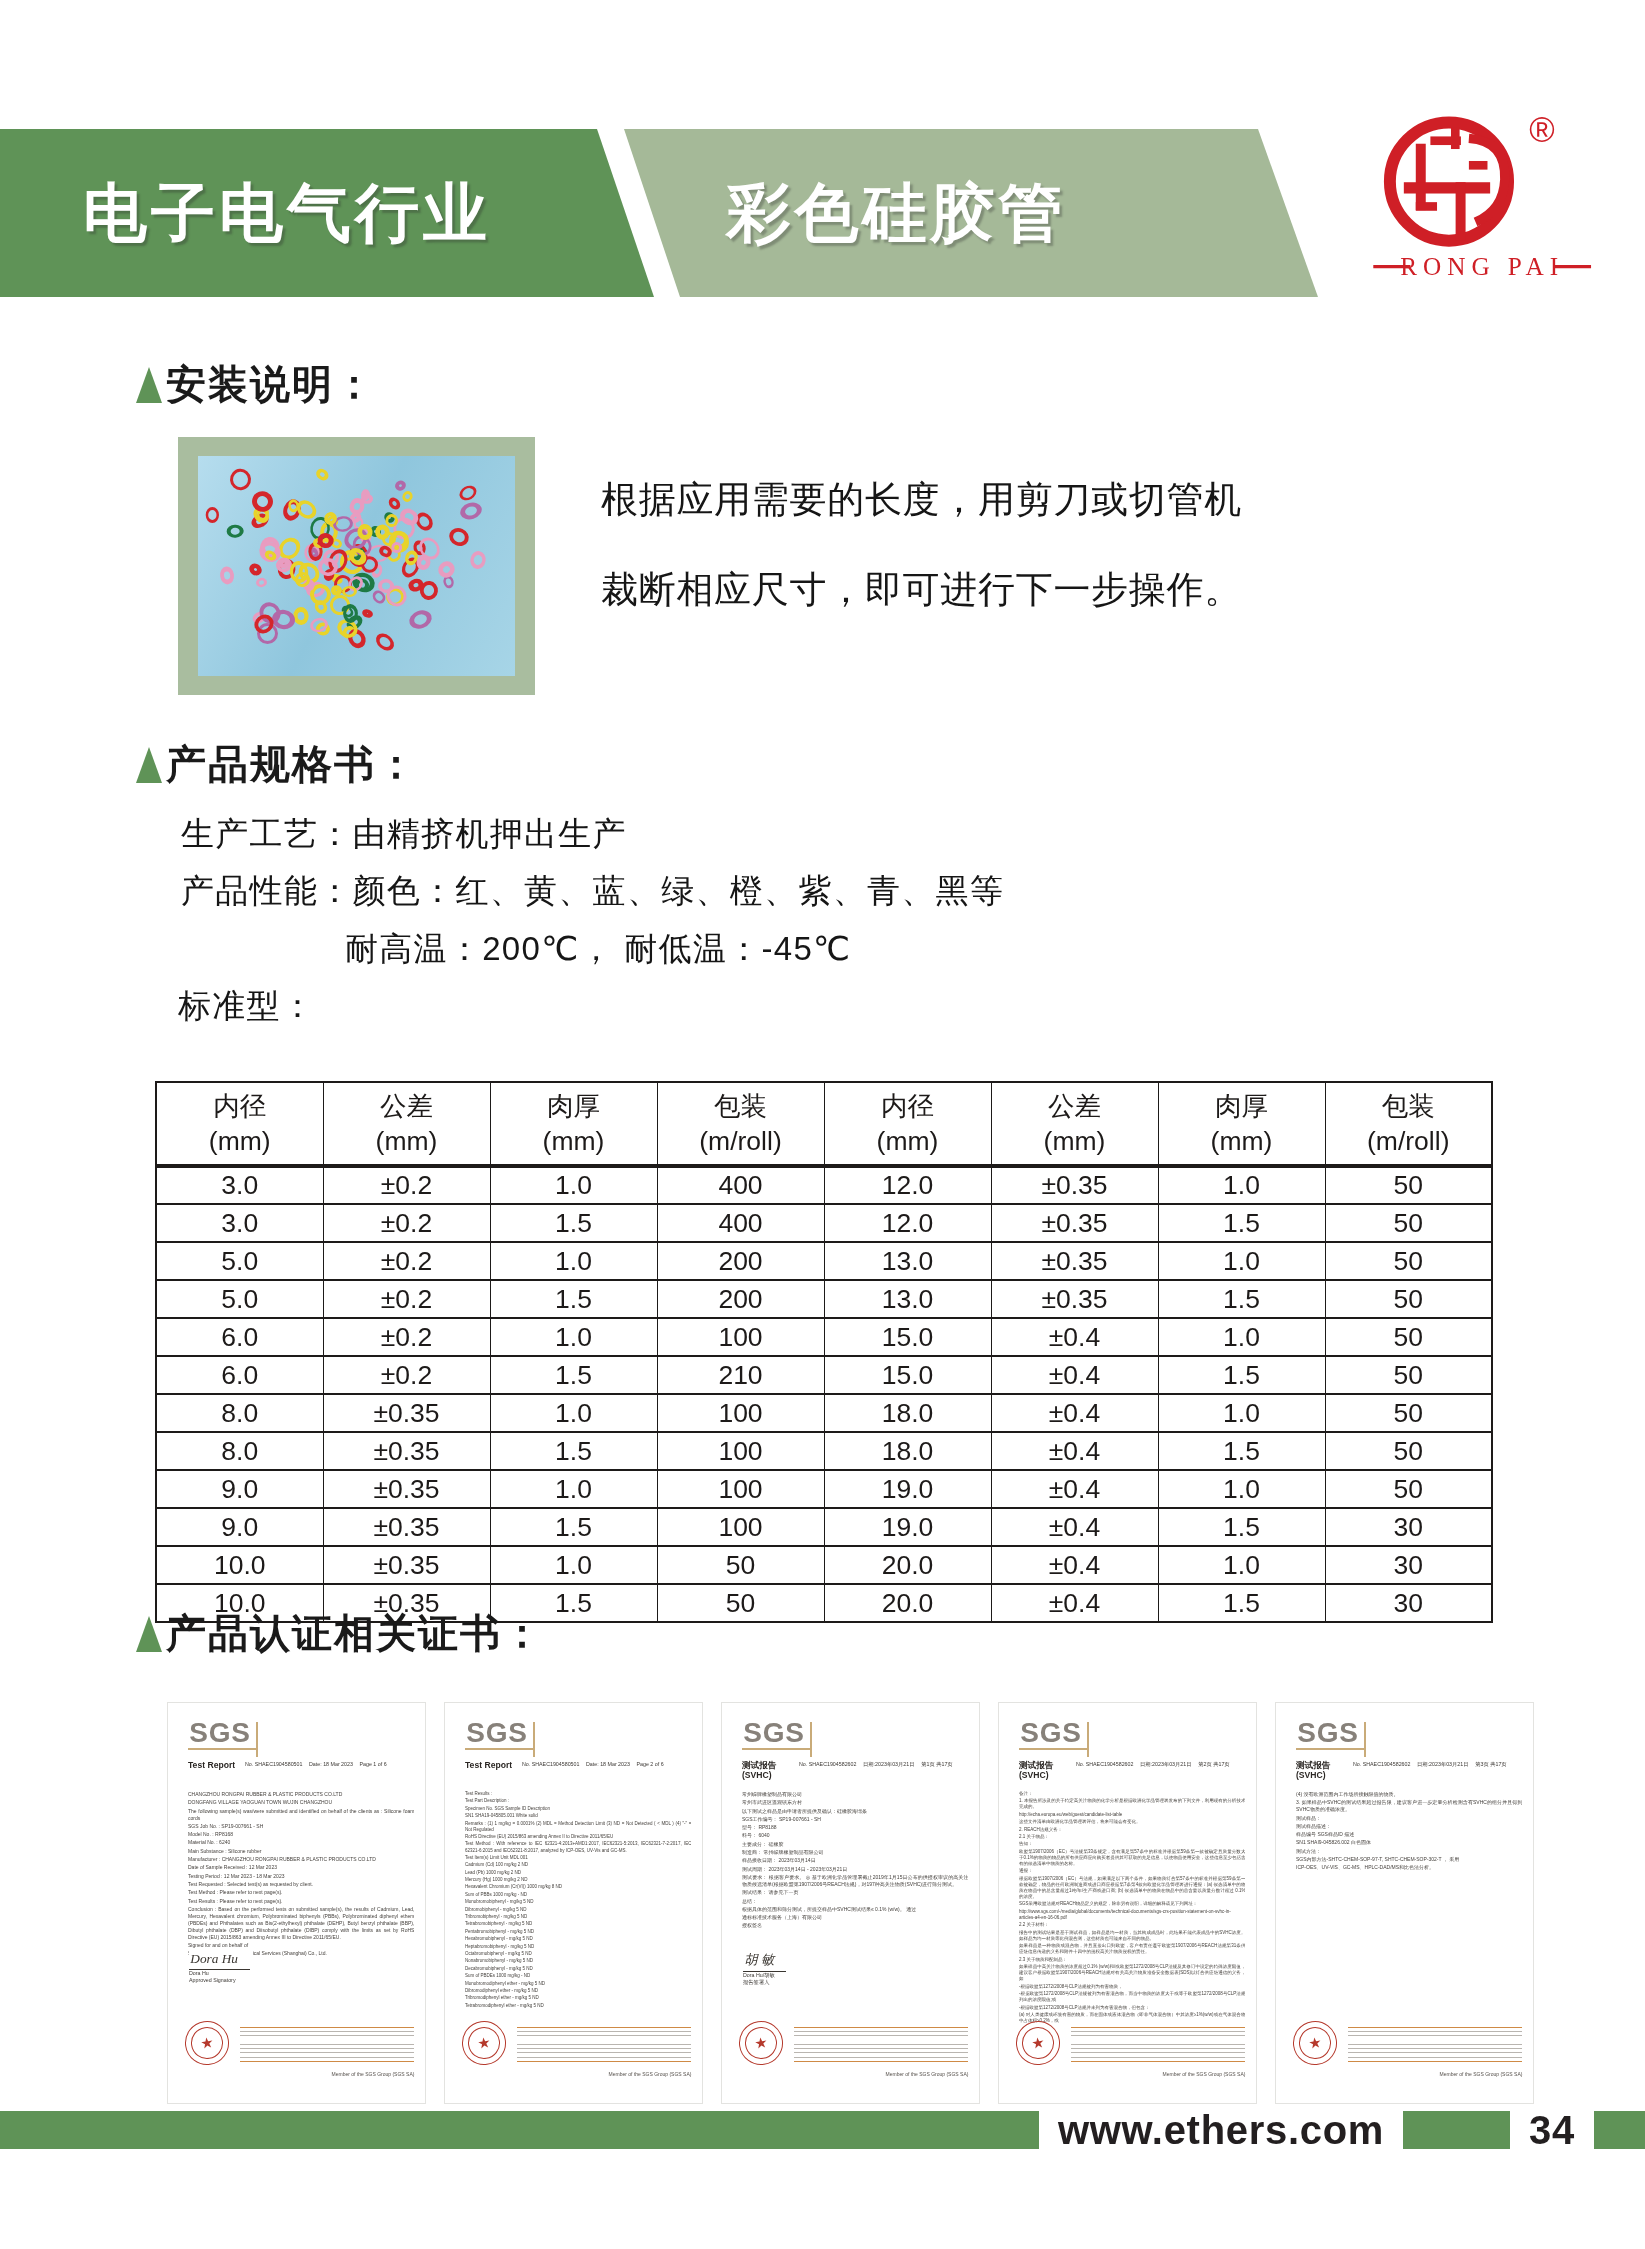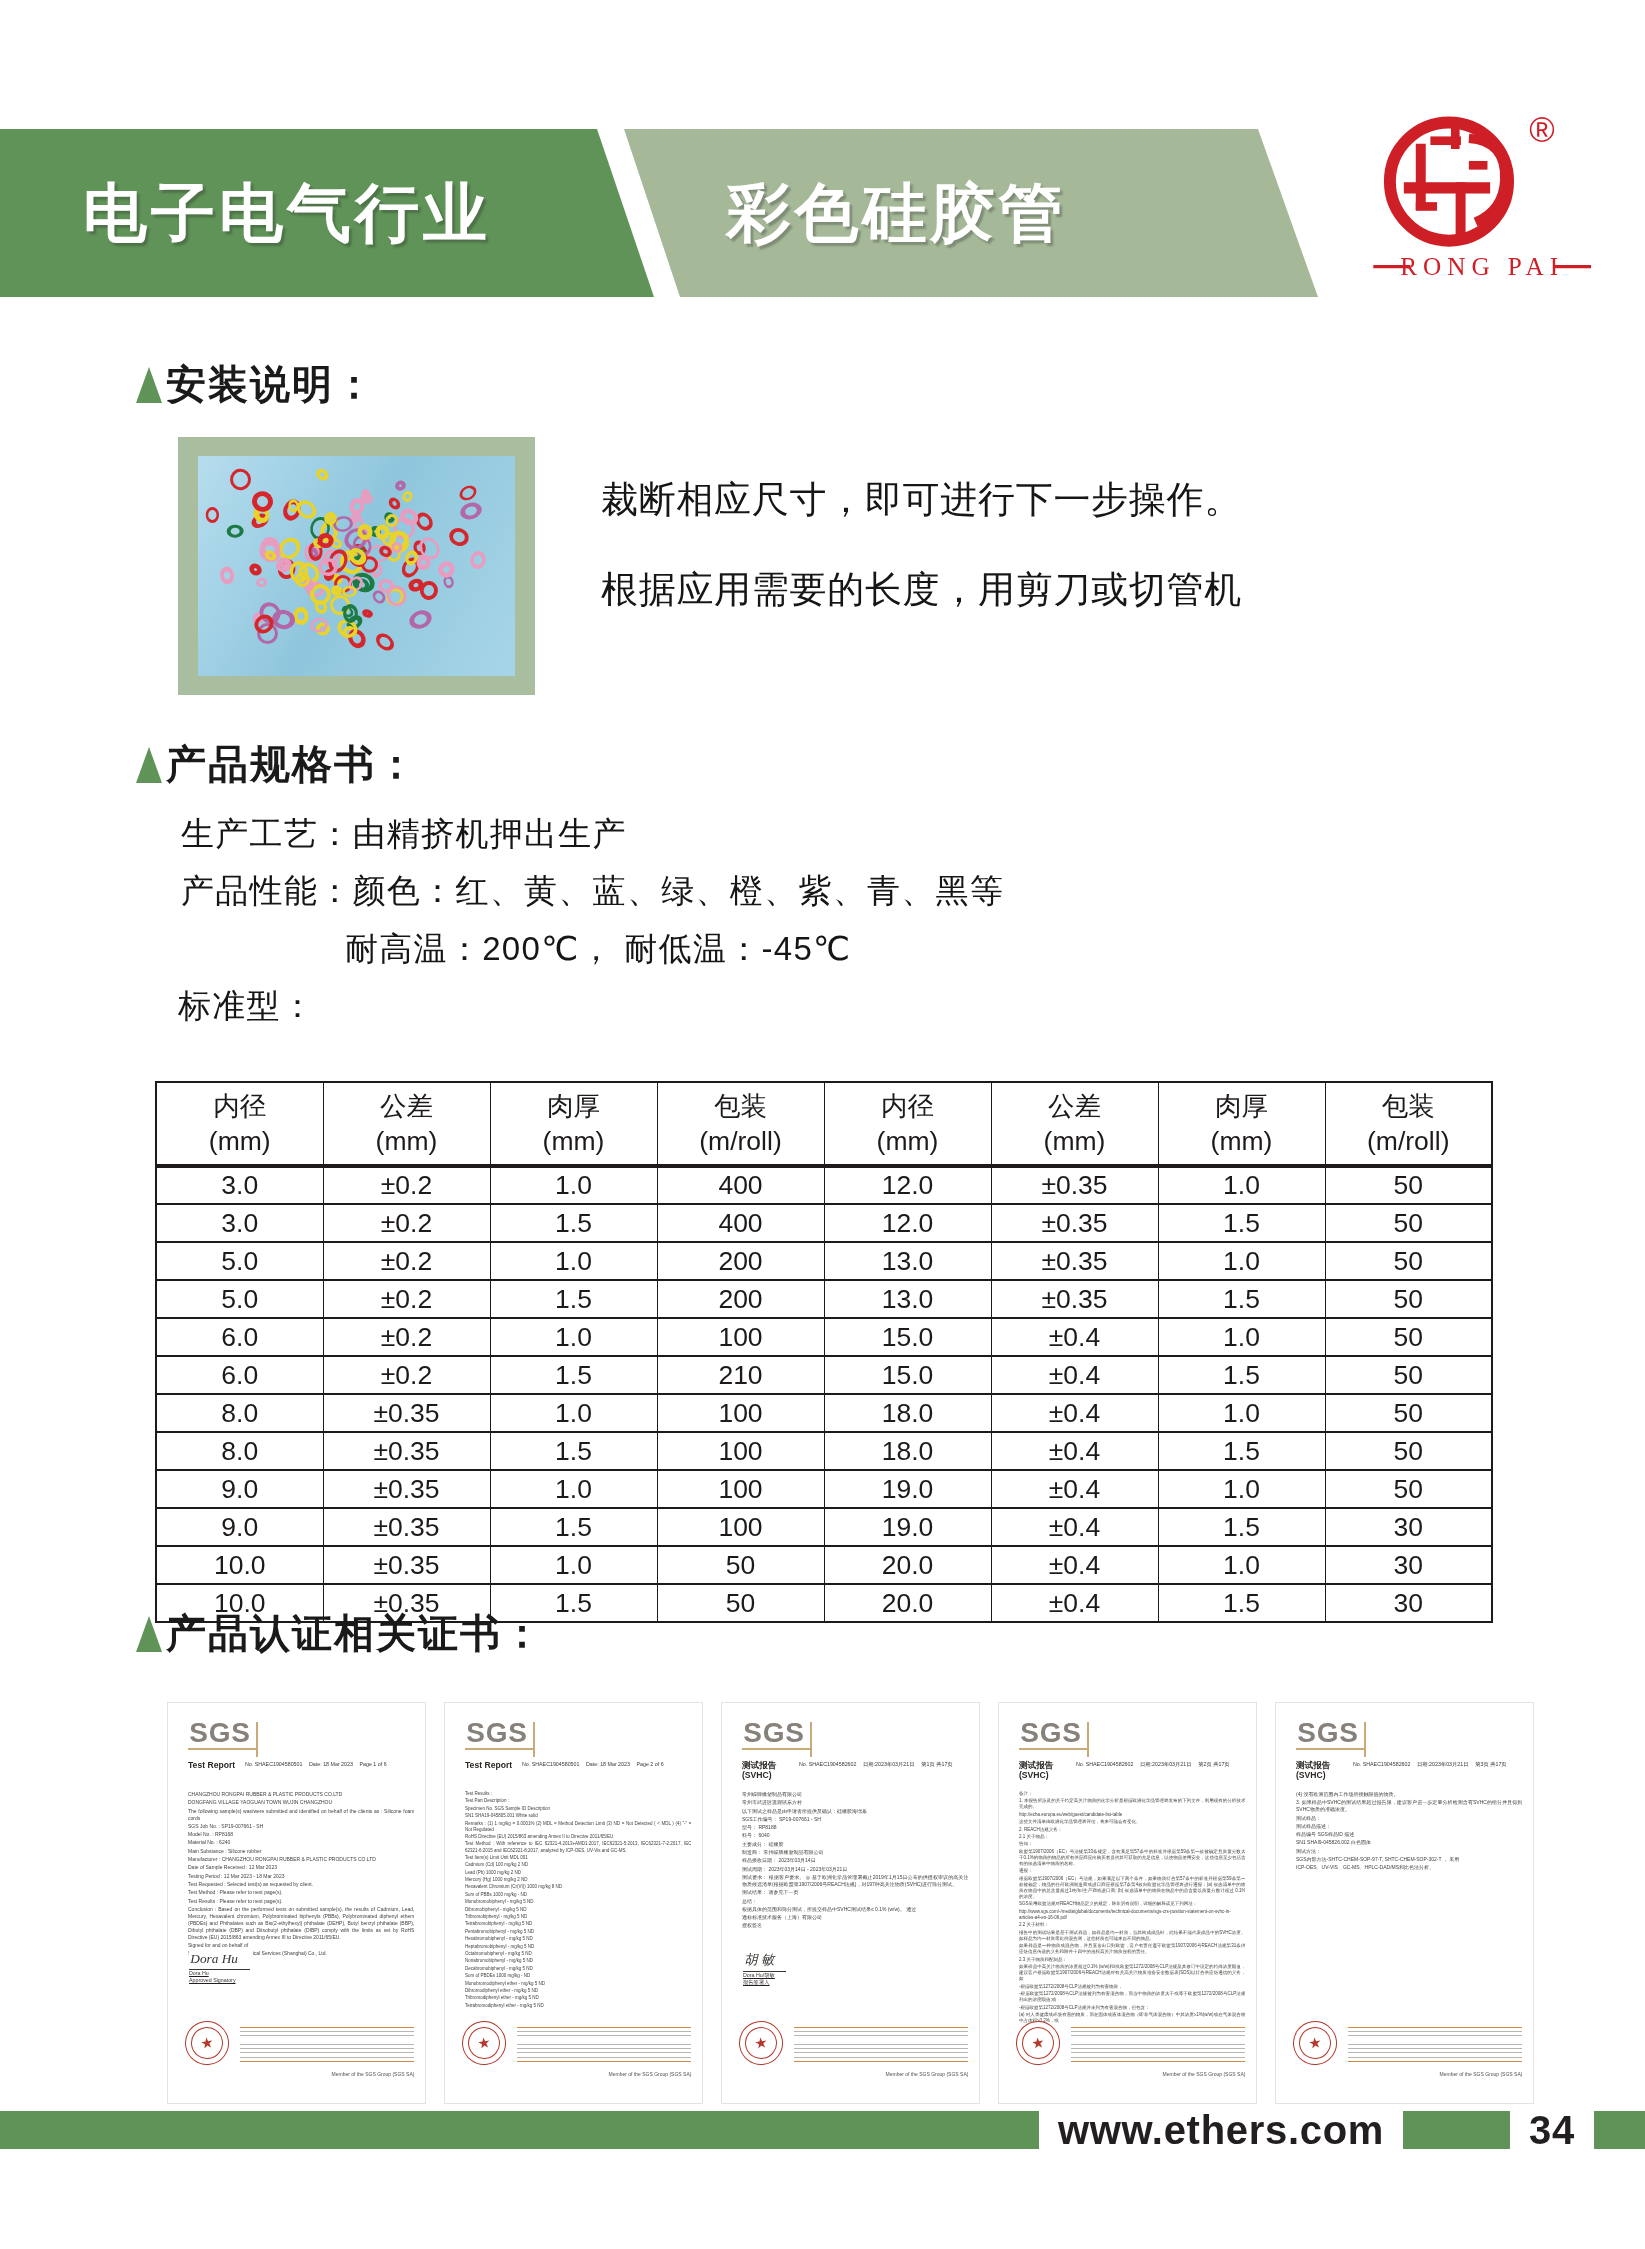--- a/index.html
+++ b/index.html
@@ -52,21 +52,21 @@
   .sgs-logo { position:absolute; left:20px; top:14.6px; font-size:28px; font-weight:900; color:#87817a;
               letter-spacing:0.7px; line-height:29px; border-bottom:2.7px solid #c9ab79; padding:0 6.6px 1.3px 1.3px; }
   .sgs-logo:after { content:""; position:absolute; right:-1.3px; top:4px; width:2px; height:35px; background:#c9ab79; }
   .cert-head { position:absolute; left:20px; right:9.3px; top:57px; display:flex; }
   .cert-title { font-size:8.6px; font-weight:bold; color:#2b2724; width:57px; line-height:10px; flex-shrink:0; }
   .cert-meta { font-size:5.3px; color:#3c3834; line-height:7.3px; padding-top:1.3px; }
   .cert-meta span { margin-right:6.6px; }
   .cert-body { position:absolute; left:20px; right:10.6px; top:88px; bottom:78px; overflow:hidden; }
   .cert-body div { font-size:5px; line-height:7px; color:#46423e; margin-bottom:1.3px; text-align:justify; }
   .cert.dense .cert-body div { font-size:4.5px; line-height:6.1px; }
-  .cert-sig { position:absolute; left:21px; top:247px; background:#ffffff; padding:1.3px 2.7px 0 0;text-decoration:underline; }
+  .cert-sig { position:absolute; left:21px; top:247px; background:#ffffff; padding:1.3px 2.7px 0 0; }
   .sig-script { font-family:"Liberation Serif","DejaVu Serif",serif; font-style:italic; font-size:13.3px; color:#3a3631;
                 border-bottom:0.7px solid #3a3631; padding:0 12px 1.3px 1.3px; display:inline-block; }
   .sig-cap { font-size:5.3px; color:#3c3834; line-height:7.3px; }
   .cert-seal { position:absolute; left:17px; bottom:38px; width:44px; height:44px; border:1.3px solid #b5392c;
                border-radius:50%; transform:rotate(-8deg); }
   .seal-inner { position:absolute; left:4.6px; top:4.6px; right:4.6px; bottom:4.6px; border:0.7px solid #b5392c;
                 border-radius:50%; display:flex; align-items:center; justify-content:center; }
   .seal-star { color:#b5392c; font-size:14.6px; line-height:14.6px; }
   .cert-fineprint { position:absolute; left:72px; right:10.6px; bottom:41px; height:35px;
         border-top:0.7px solid #cf8a45; border-bottom:0.7px solid #cf8a45;
@@ -236,22 +236,22 @@
       <div class="ring" style="left: 28.5px; top: 67px; width: 16.7px; height: 16.7px; border: 4.3px solid rgb(30, 122, 69); transform: rotate(178deg) scaleY(0.76);"></div>
       <div class="ring" style="left: 143px; top: 148px; width: 19px; height: 19px; border: 4.1px solid rgb(30, 122, 69); transform: rotate(268deg) scaleY(0.78);"></div>
       <div class="ring" style="left: 116px; top: 144px; width: 14px; height: 14px; border: 4.8px solid rgb(232, 211, 42); transform: rotate(59deg) scaleY(0.84);"></div>
       <div class="ring" style="left: 97px; top: 116px; width: 15px; height: 15px; border: 3.7px solid rgb(232, 211, 42); transform: rotate(58deg) scaleY(1.01);"></div>
       <div class="ring" style="left: 162px; top: 33px; width: 11.3px; height: 11.3px; border: 5.2px solid rgb(232, 156, 192); transform: rotate(275deg) scaleY(0.81);"></div>
       <div class="ring" style="left: 181px; top: 89px; width: 13px; height: 13px; border: 4.9px solid rgb(212, 38, 43); transform: rotate(206deg) scaleY(0.83);"></div>
     </div>
 </div>
 
 <div class="install-desc">
+  <div>根据应用需要的长度，用剪刀或切管机</div>
   <div>裁断相应尺寸，即可进行下一步操作。</div>
-  <div>根据应用需要的长度，用剪刀或切管机</div>
 </div>
 
 <div class="sec-head" style="top:742px;">
   <div class="tri"></div>
   <div class="sec-title">产品规格书：</div>
 </div>
 
 <div class="spec-line" style="left:181px; top:812px;">生产工艺：由精挤机押出生产</div>
 <div class="spec-line" style="left:181px; top:869px;text-align:center;">产品性能：颜色：红、黄、蓝、绿、橙、紫、青、黑等</div>
 <div class="spec-line" style="left:345px; top:927px;">耐高温：200℃， 耐低温：-45℃</div>

